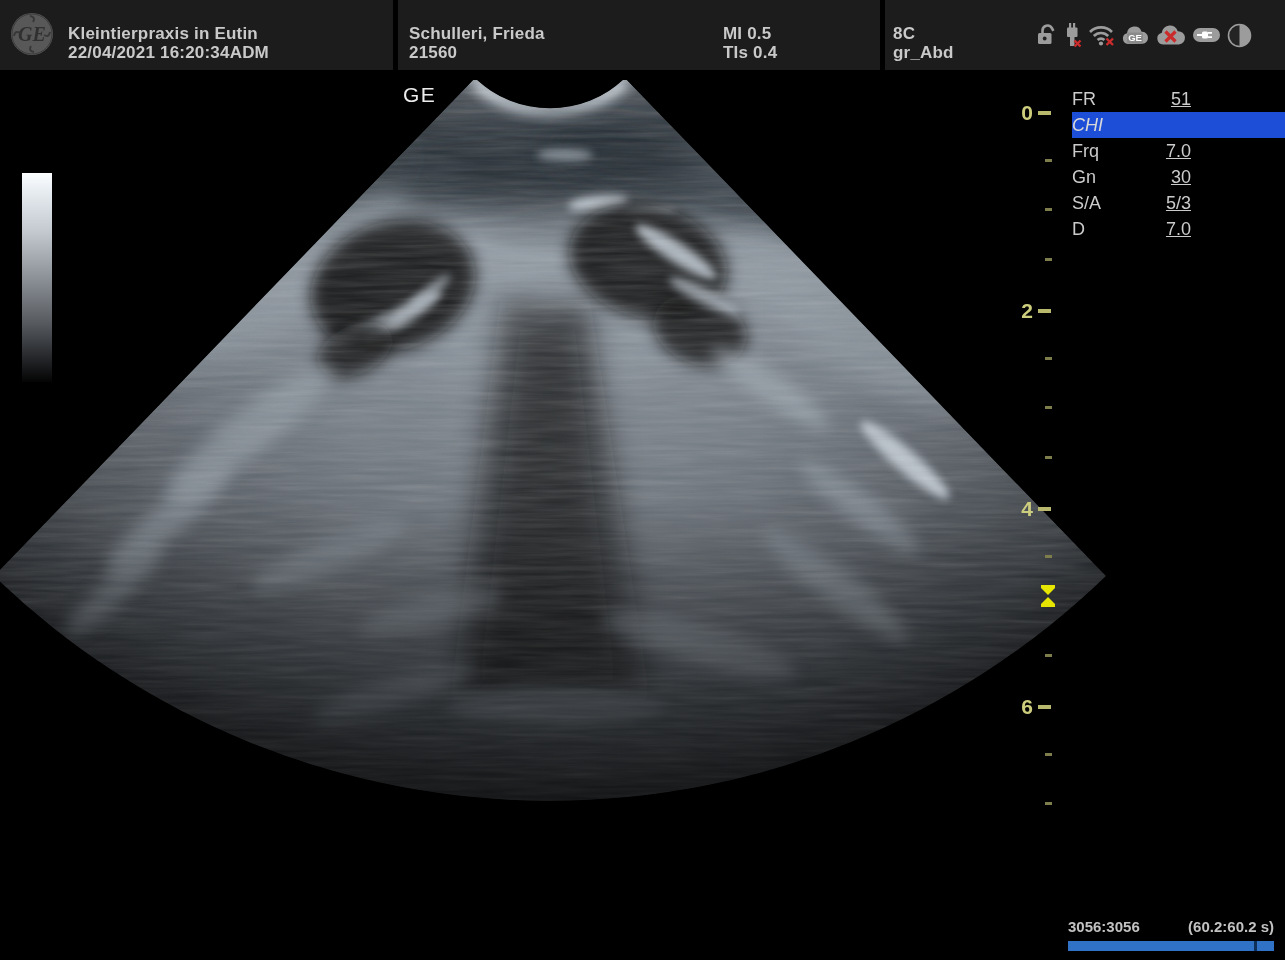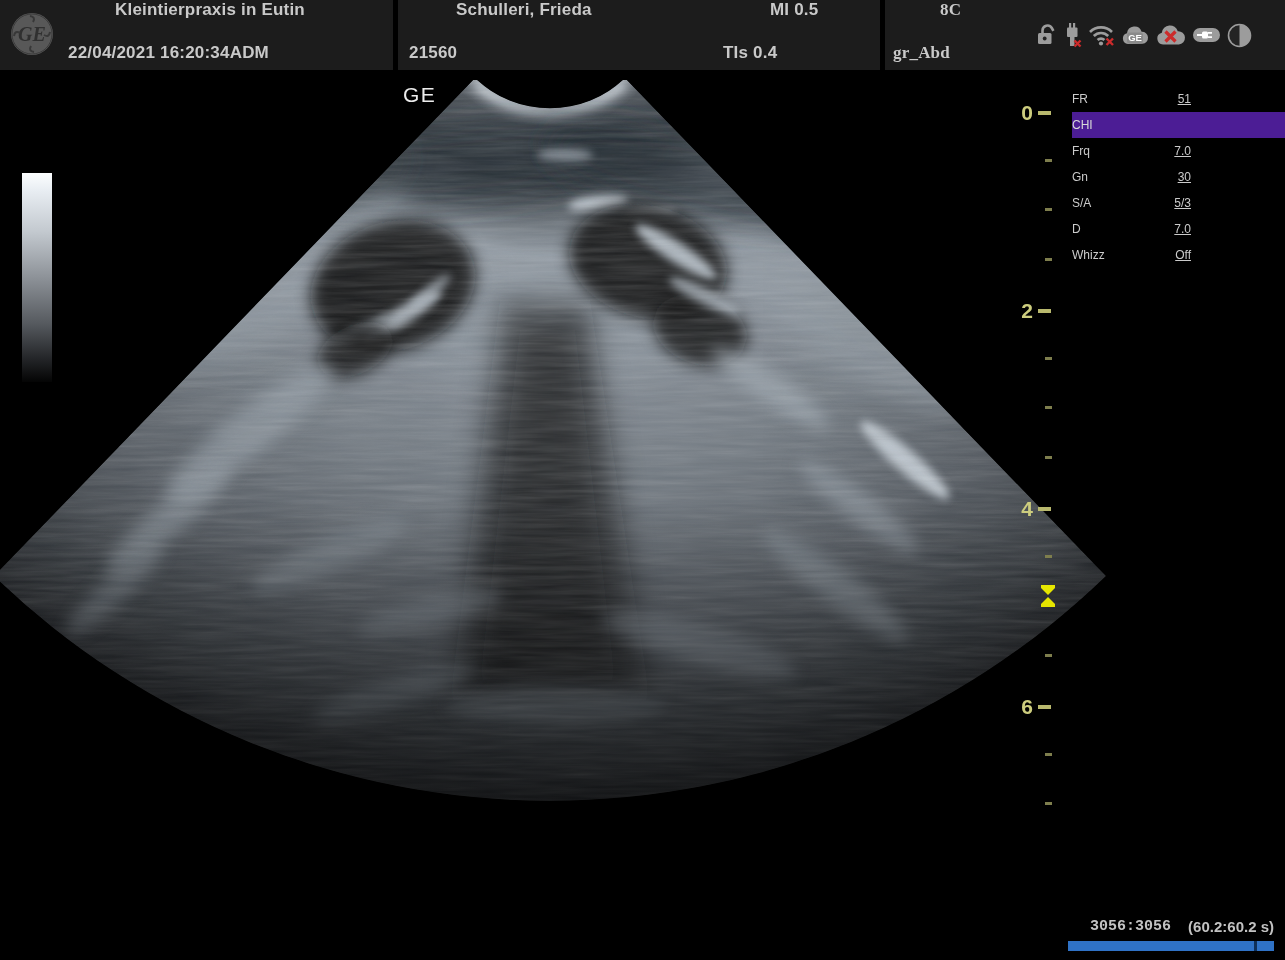--- a/index.html
+++ b/index.html
@@ -2,63 +2,63 @@
 <html><head>
 <meta charset="utf-8">
 <style>
   html,body{margin:0;padding:0;background:#000;}
   body{width:1285px;height:960px;position:relative;overflow:hidden;
        font-family:"Liberation Sans",sans-serif;-webkit-font-smoothing:antialiased;}
 
   
   .hdr-sec{position:absolute;top:0;height:70px;background:#1c1c1c;color:#c9c9c9;
            font-size:17px;font-weight:bold;letter-spacing:.2px;}
-  .hdr-line1{position:absolute;top:0;white-space:nowrap;margin-left:47px;}
+  .hdr-line1{position:absolute;top:24px;white-space:nowrap;}
   .hdr-line2{position:absolute;top:43px;white-space:nowrap;}
   #hdr1{left:0;width:393px;}
   #hdr1 .hdr-line1,#hdr1 .hdr-line2{left:68px;}
   #hdr2{left:398px;width:322px;}
   #hdr2 .hdr-line1,#hdr2 .hdr-line2{left:11px;}
   #hdr3{left:702px;width:178px;}
   #hdr3 .hdr-line1,#hdr3 .hdr-line2{left:21px;}
   #hdr4{left:885px;width:400px;}
-  #hdr4 .hdr-line1,#hdr4 .hdr-line2{left:8px;font-family:Liberation Serif, serif;}
+  #hdr4 .hdr-line1,#hdr4 .hdr-line2{left:8px;}
   #ge-logo{position:absolute;left:9px;top:11px;}
   #status-icons{position:absolute;left:1036px;top:21px;height:28px;display:flex;
                 align-items:center;gap:6px;}
   #status-icons svg{display:block;}
 
   
   #grayscale-bar{position:absolute;left:22px;top:173px;width:30px;height:209px;
     background:linear-gradient(180deg,#fcfeff 0%,#e9eef3 8%,#c3c9cf 28%,
                #8d9298 50%,#565a5f 72%,#26282b 88%,#040404 100%);}
 
   
   #ge-watermark{position:absolute;left:403px;top:83px;color:#ececec;font-size:21px;
                 font-weight:normal;letter-spacing:1.5px;}
 
   
   #param-panel{position:absolute;left:1072px;top:86px;width:213px;color:#cbcbcb;
-               font-size:12px;}
+               font-size:18px;}
   .param-row{height:26px;display:flex;align-items:center;}
   .param-row .pv{margin-left:auto;padding-right:94px;text-decoration:underline;}
-  .param-row.hl{background:#4c1d95;color:#d8d8d8;}
+  .param-row.hl{background:#1d4ed8;color:#d8d8d8;font-style:italic;}
 
   
   .ruler-num{position:absolute;width:33px;left:1000px;height:26px;line-height:26px;
              text-align:right;color:#cdcd7e;font-size:21px;font-weight:bold;}
   .tick{position:absolute;background:#b9b96e;}
   .tick.major{left:1038px;width:13px;height:4px;}
   .tick.minor{left:1045px;width:7px;height:3px;background:#7e7e4d;}
   #focus-marker{position:absolute;left:1039px;top:585px;}
 
   
   #cine-text{position:absolute;left:1068px;top:918px;width:206px;display:flex;
              justify-content:space-between;color:#c2c2c2;font-size:15px;font-weight:bold;}
-  #cine-text .cf{margin-left:22px;font-family:Liberation Mono, monospace;}
+  #cine-text .cf{}
   #cine-bar{position:absolute;left:1068px;top:941px;width:206px;height:10px;background:#2f72c6;}
   #cine-cursor{position:absolute;left:186px;top:0;width:3px;height:10px;background:#0f3059;}
 
   #us-svg{position:absolute;left:0;top:0;}
 </style>
 </head>
 <body>
 
 <svg id="us-svg" width="1285" height="960" viewBox="0 0 1285 960">
   <defs>
@@ -248,24 +248,20 @@
     <span class="pv">30</span>
   </div>
   <div class="param-row">
     <span class="pl">S/A</span>
     <span class="pv">5/3</span>
   </div>
   <div class="param-row">
     <span class="pl">D</span>
     <span class="pv">7.0</span>
   </div>
-  <div class="param-row">
-    <span class="pl">Whizz</span>
-    <span class="pv">Off</span>
-  </div>
 </div>
 
 <div>
   <div class="ruler-num" style="top:100px">0</div>
   <div class="ruler-num" style="top:298px">2</div>
   <div class="ruler-num" style="top:496px">4</div>
   <div class="ruler-num" style="top:694px">6</div>
 
   <div class="tick major" style="top:111px"></div>
   <div class="tick minor" style="top:159px"></div>

